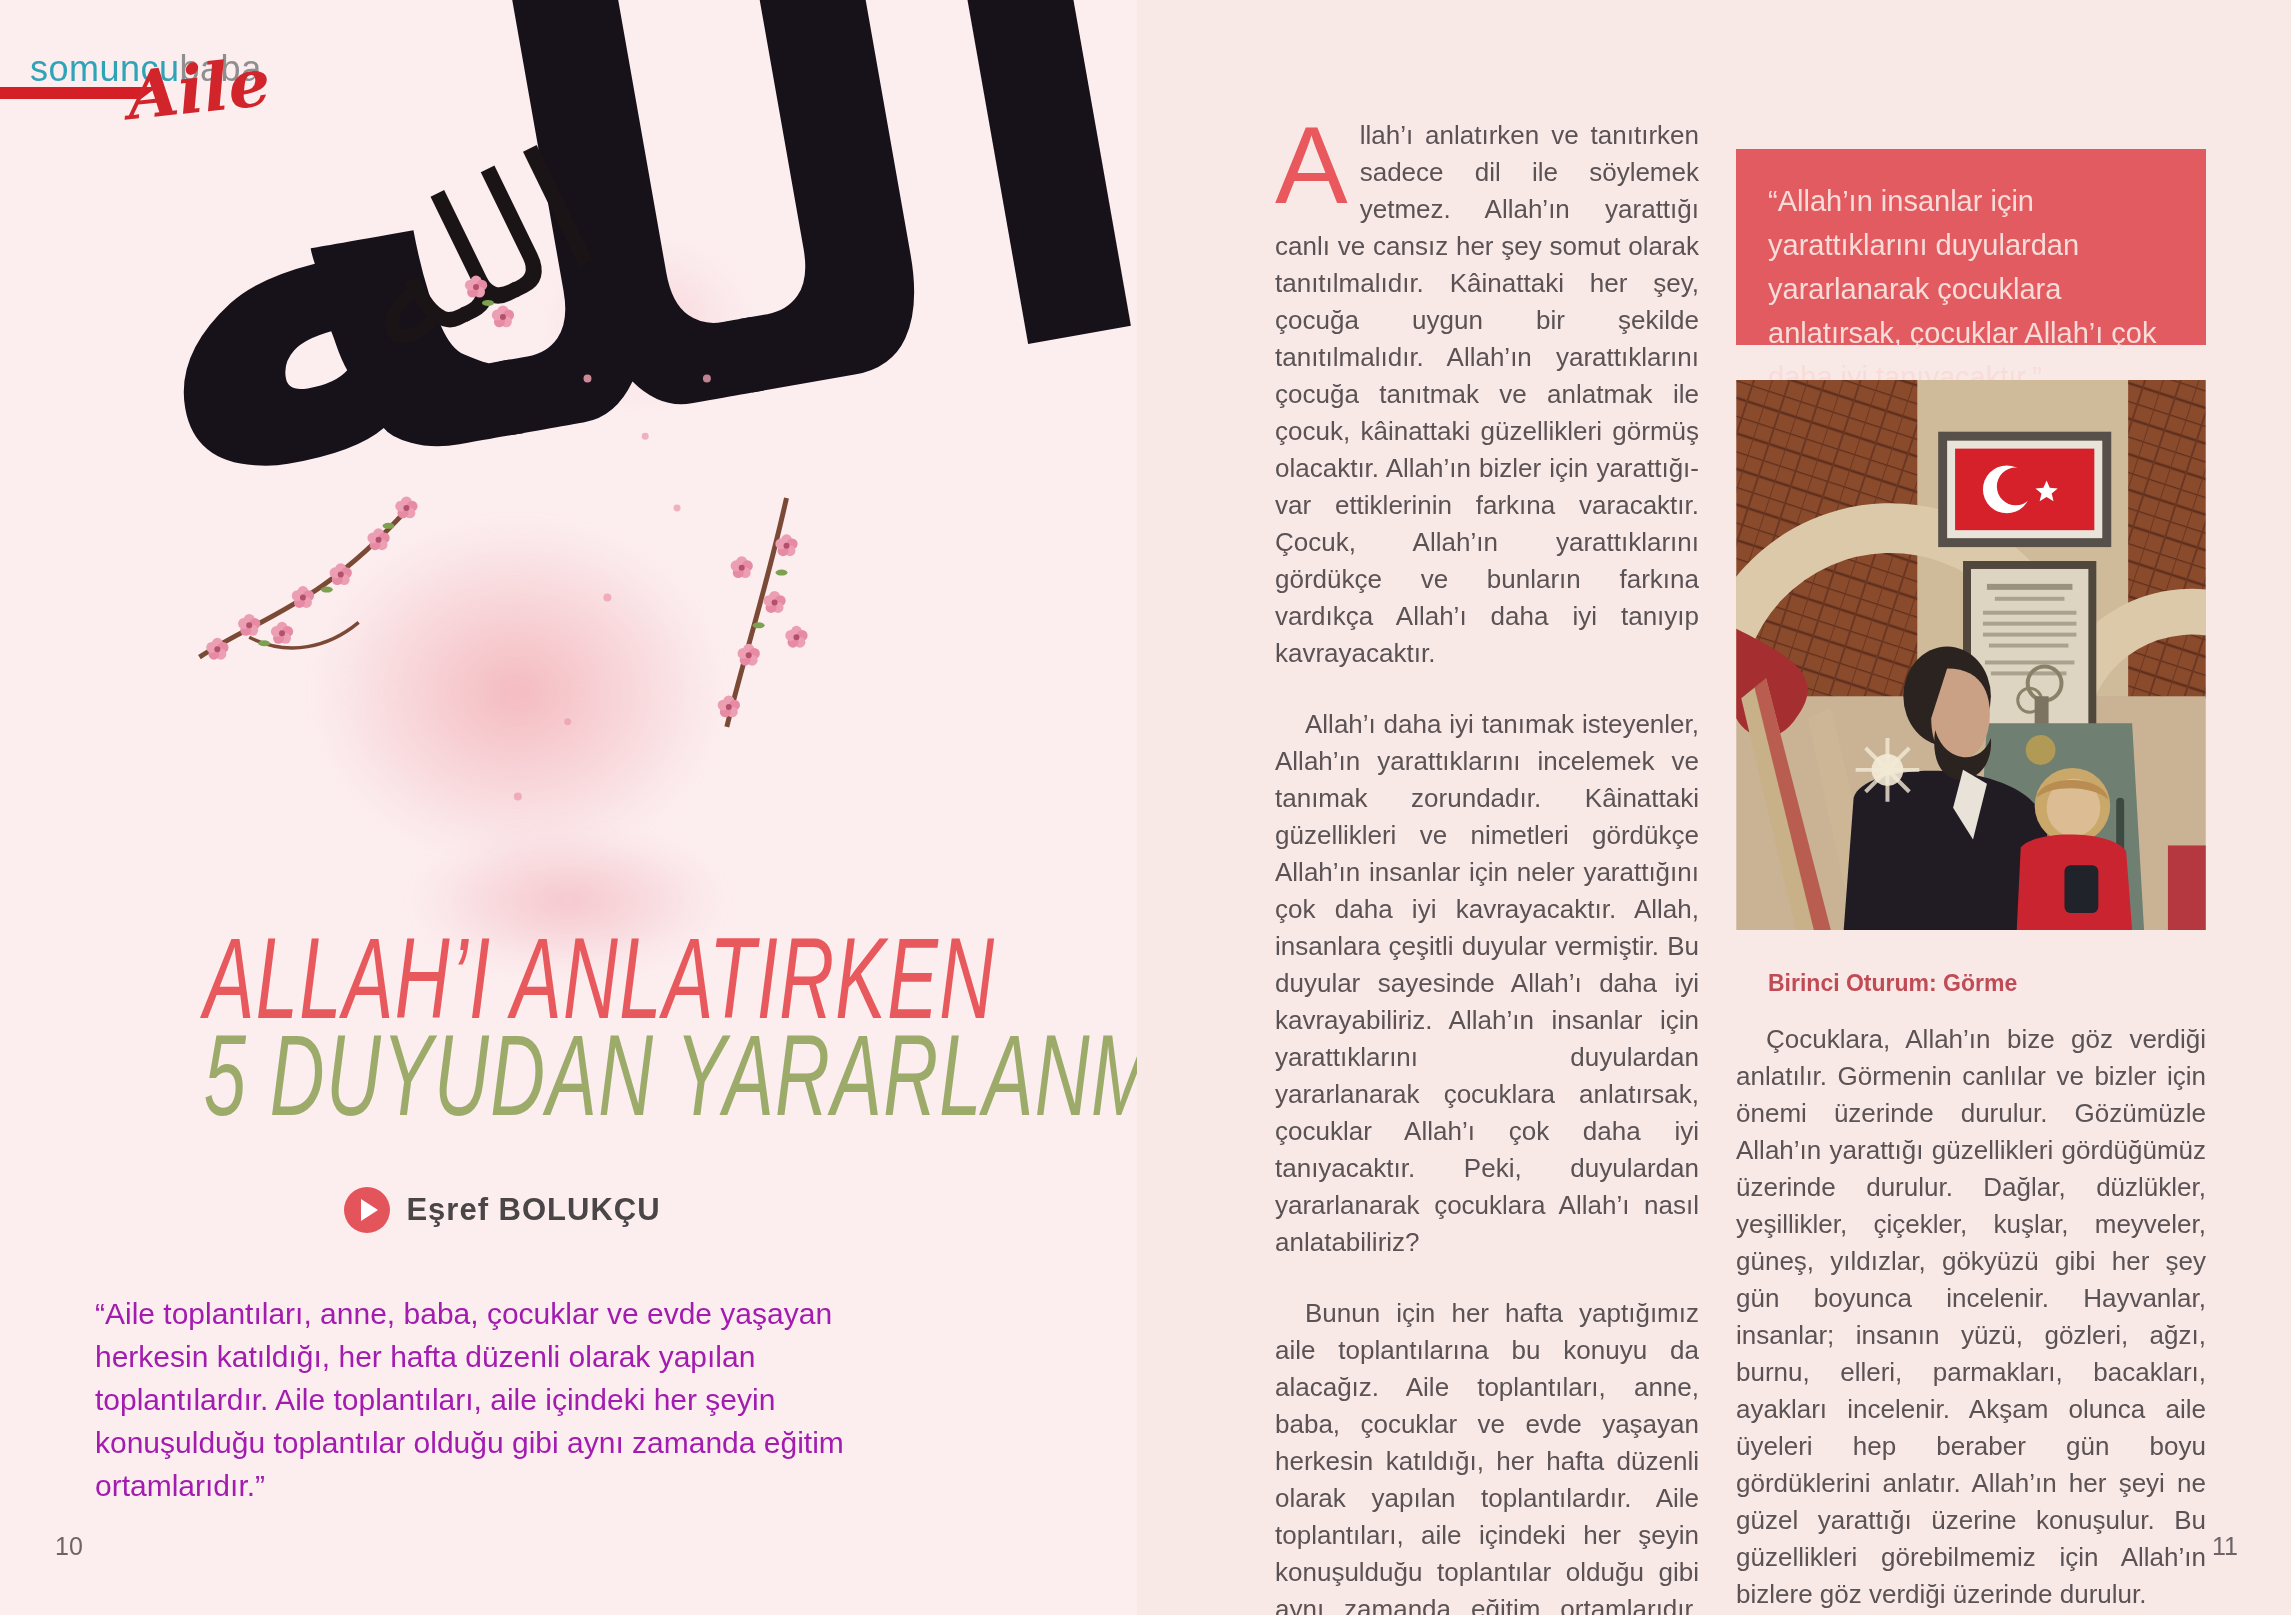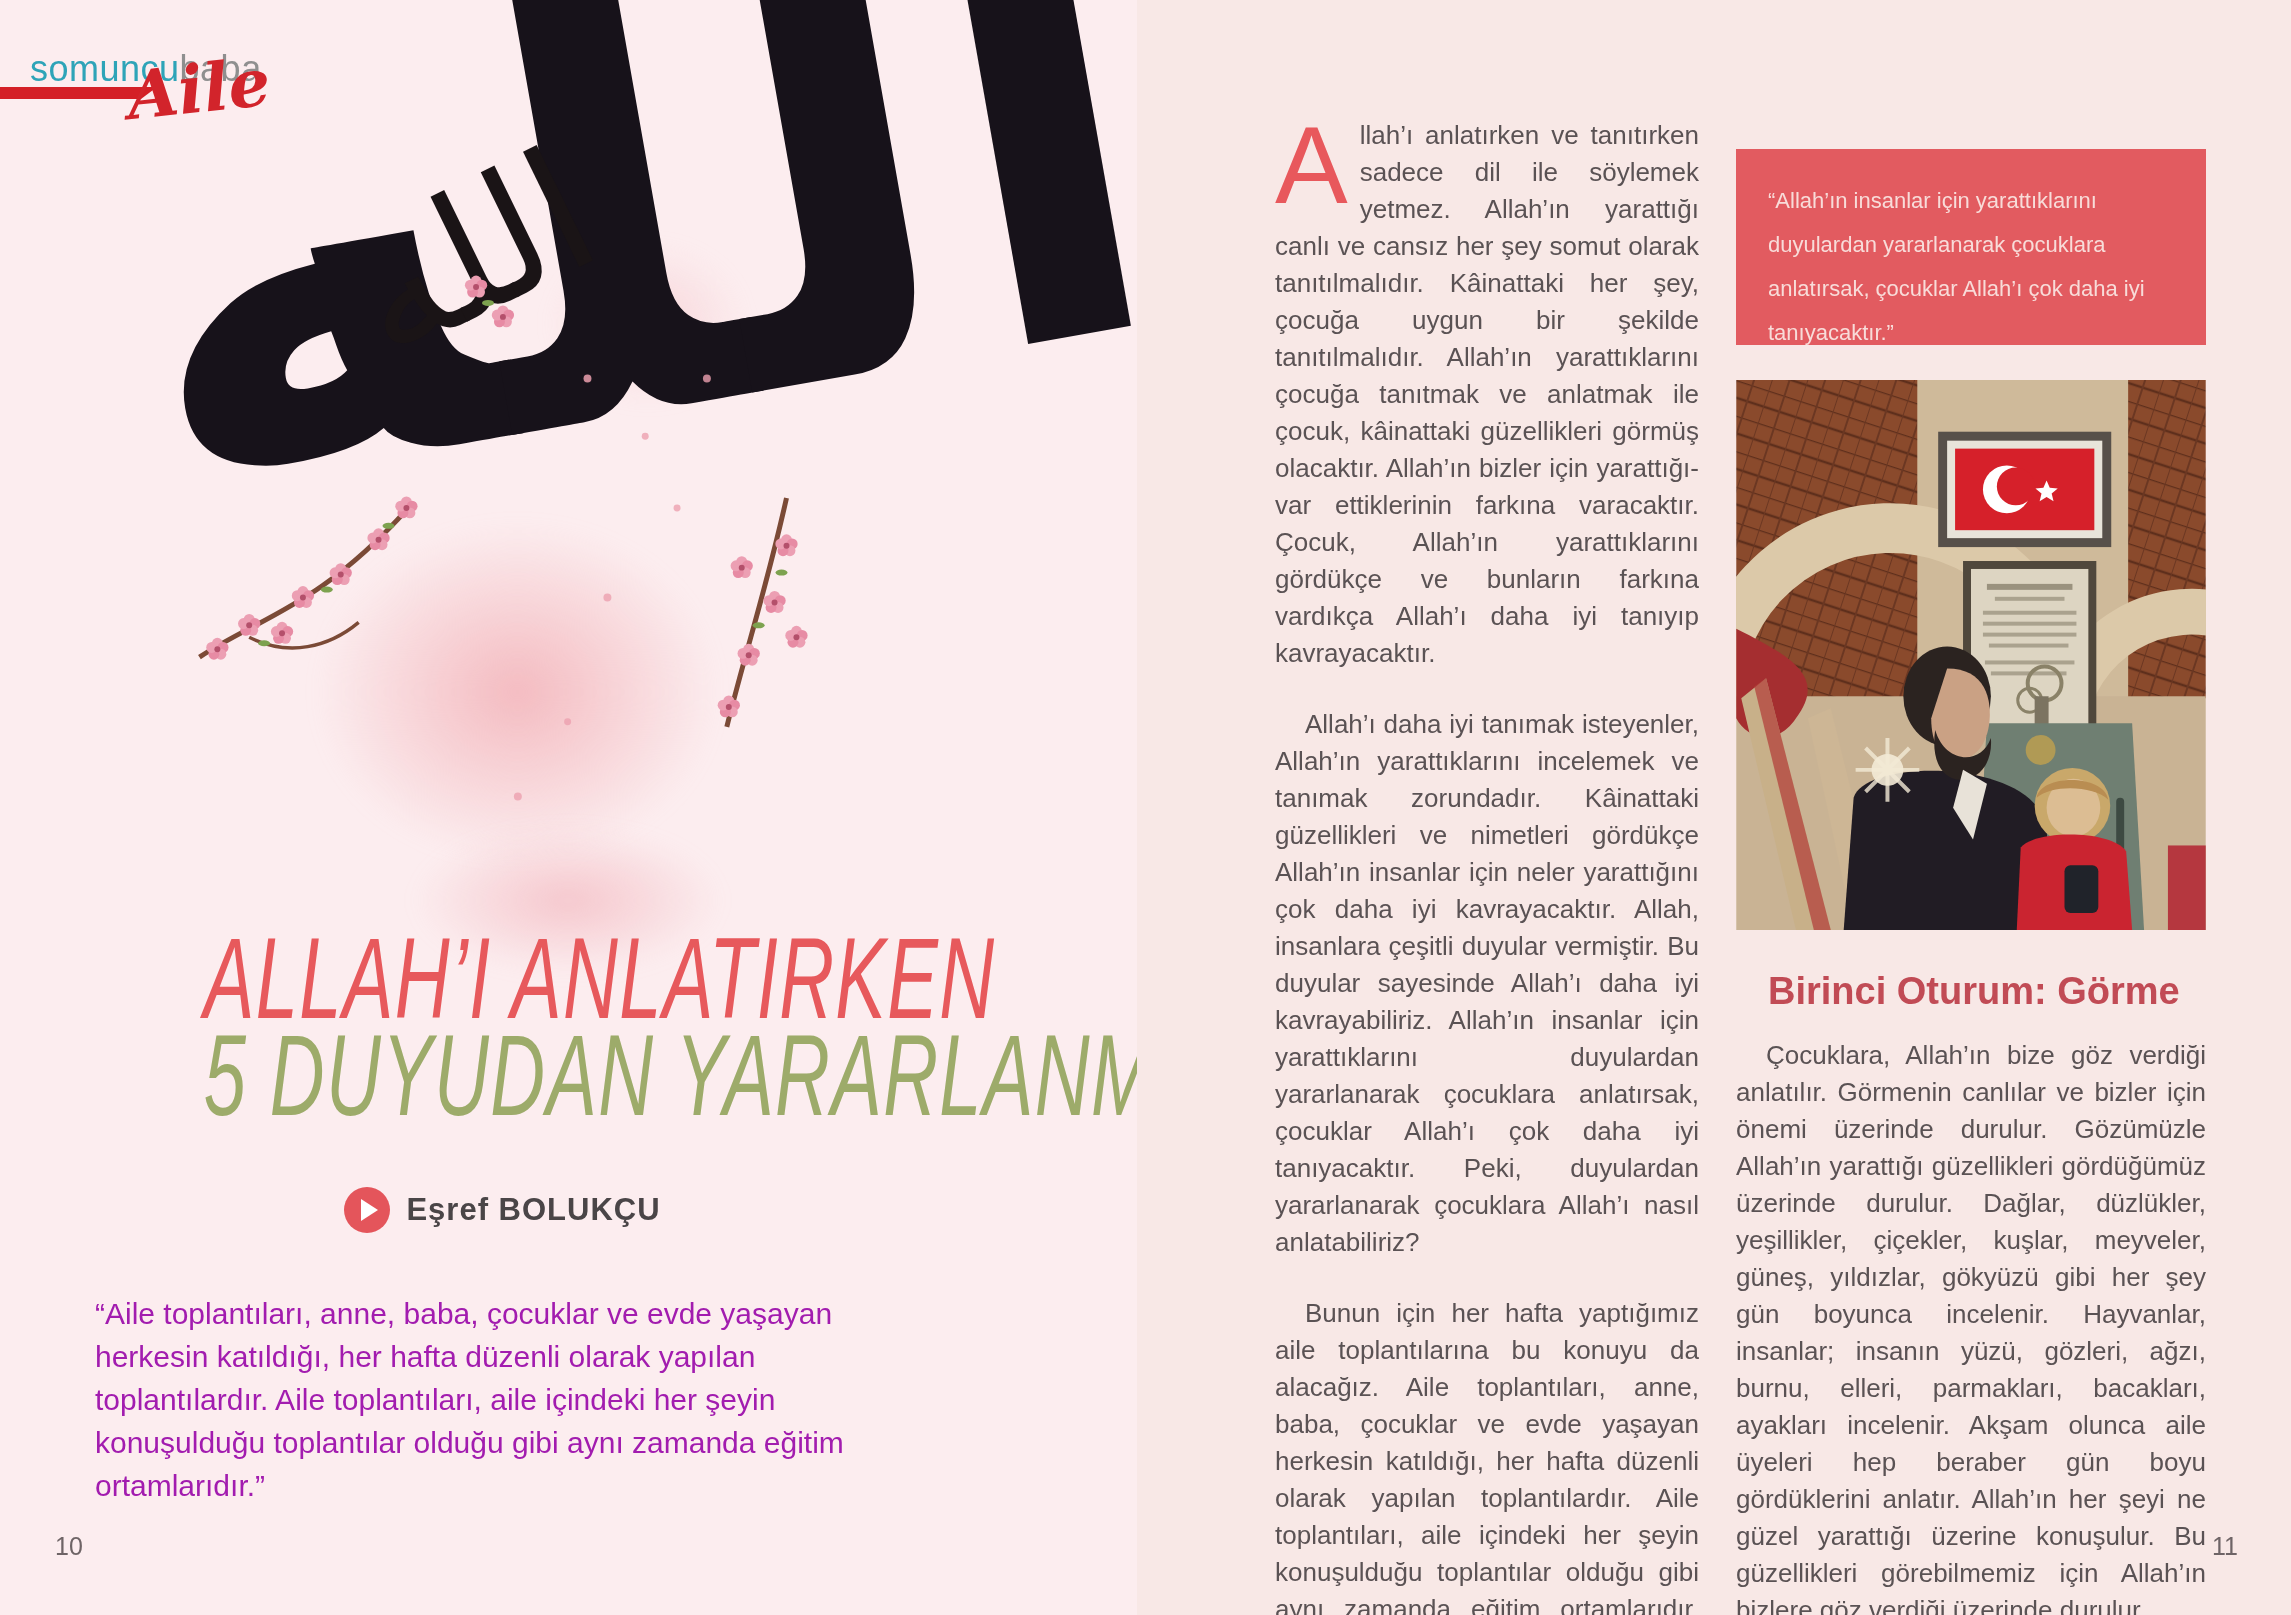--- a/index.html
+++ b/index.html
@@ -53,24 +53,24 @@
   #pageno-right{left:1075px;top:1532px;}
   
   #col-main{position:absolute;left:138px;top:117px;width:424px;color:#5a5254;
             font-size:26px;line-height:37px;text-align:justify;}
   #col-main p{margin:0;}
   #col-main p + p{margin-top:34px;text-indent:30px;}
   #dropcap{float:left;font-size:109px;line-height:88px;color:#e8585c;
            padding:4px 12px 0 0;font-weight:normal;}
   #callout{position:absolute;left:599px;top:149px;width:470px;height:196px;background:#e25b60;
            box-sizing:border-box;padding:30px 32px;color:#f8dcd9;
-           font-size:22px;line-height:44px;}
+           font-size:29px;line-height:44px;}
   #photo{position:absolute;left:599px;top:380px;width:470px;height:550px;overflow:hidden;}
   #col-right{position:absolute;left:599px;top:970px;width:470px;}
-  #section-heading{font-size:38px;font-weight:bold;color:#c14b55;margin:0 0 0 32px;}
+  #section-heading{font-size:23px;font-weight:bold;color:#c14b55;margin:0 0 0 32px;}
   #section-p{margin:24px 0 0 0;color:#5a5254;font-size:26px;line-height:37px;
              text-align:justify;text-indent:30px;}
 </style>
 </head>
 <body>
 
 <div id="spread">
 
   <div id="left-page">
 

